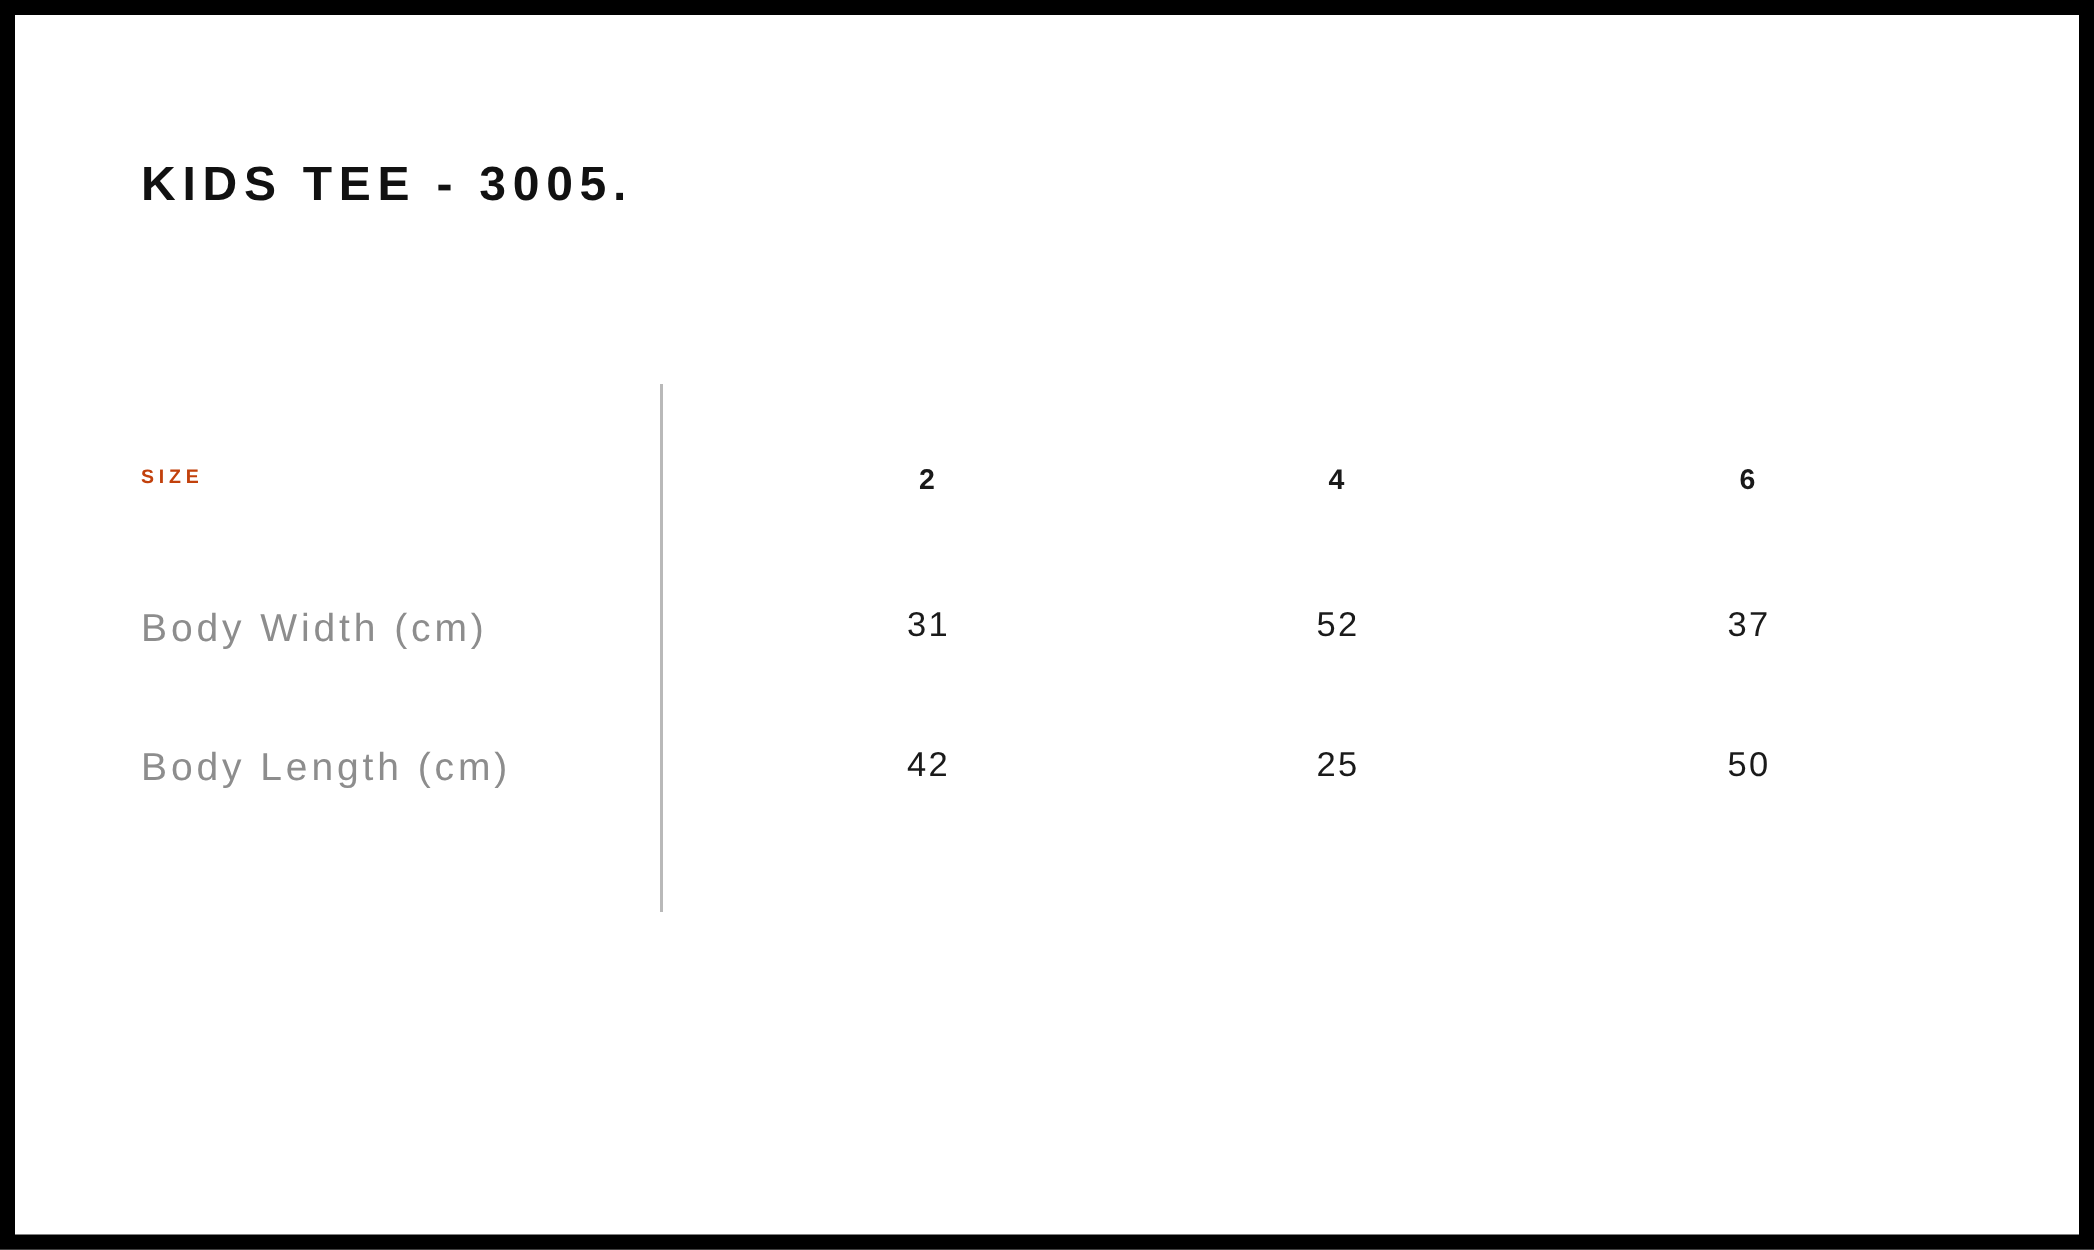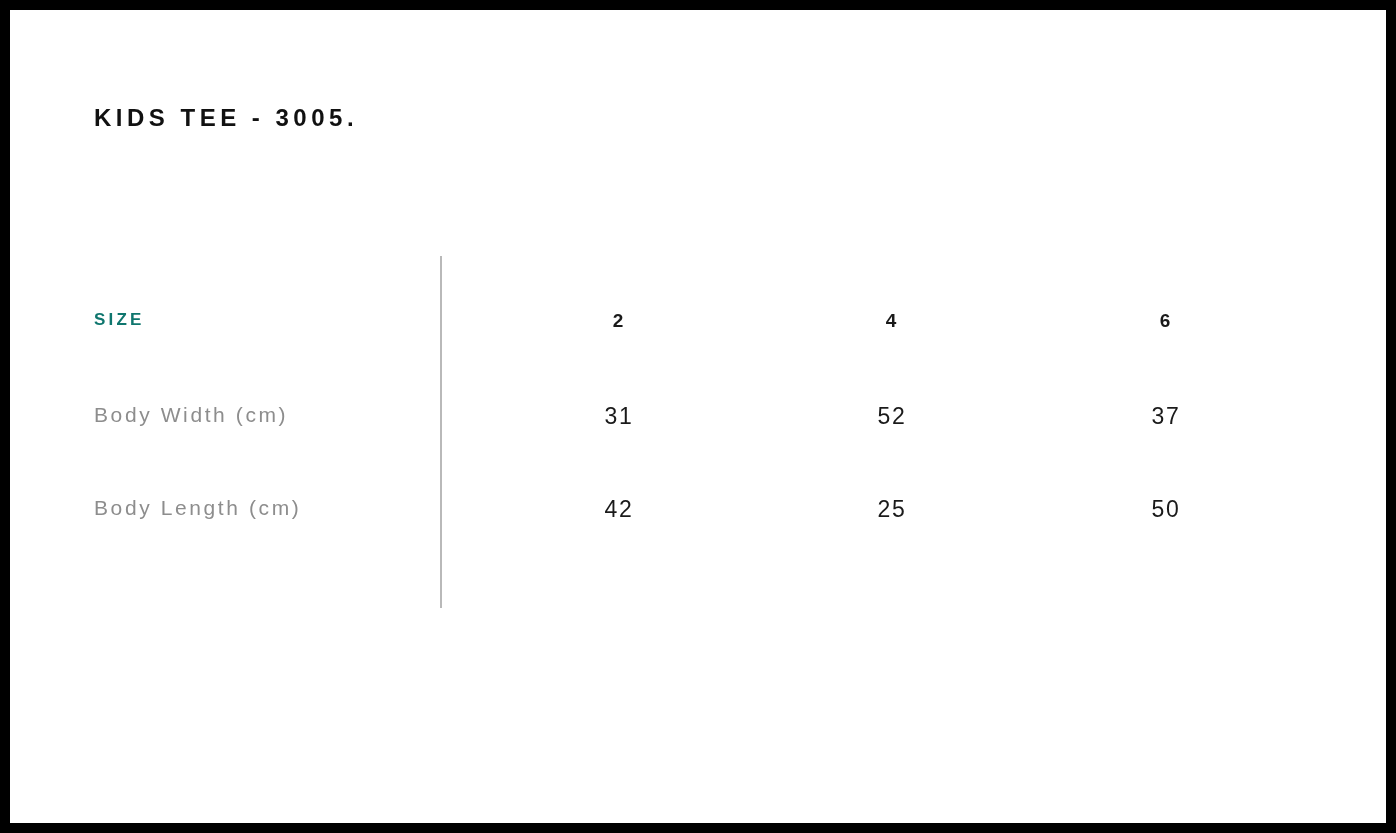--- a/index.html
+++ b/index.html
@@ -19,21 +19,21 @@
     top: 10px;
     width: 1376px;
     height: 813px;
     background: #ffffff;
     box-sizing: border-box;
   }
   .title {
     position: absolute;
     left: 84px;
     top: 94px;
-    font-size: 24px;
+    font-size: 32px;
     font-weight: bold;
     letter-spacing: 4.5px;
     color: #111111;
     white-space: nowrap;
   }
   .vline {
     position: absolute;
     left: 430px;
     top: 246px;
     width: 2px;
@@ -50,27 +50,27 @@
     position: relative;
     height: 93px;
   }
   .label {
     position: absolute;
     left: 0;
     top: 0;
     white-space: nowrap;
   }
   .row-header .label {
-    font-size: 17px;
+    font-size: 13px;
     font-weight: bold;
     letter-spacing: 3.2px;
-    color: #0f766e;
+    color: #c2410c;
   }
   .row-data .label {
-    font-size: 21px;
+    font-size: 26px;
     font-weight: normal;
     letter-spacing: 2.6px;
     color: #8d8d8d;
   }
   .cell {
     position: absolute;
     top: 0;
     width: 120px;
     text-align: center;
     font-size: 23px;

